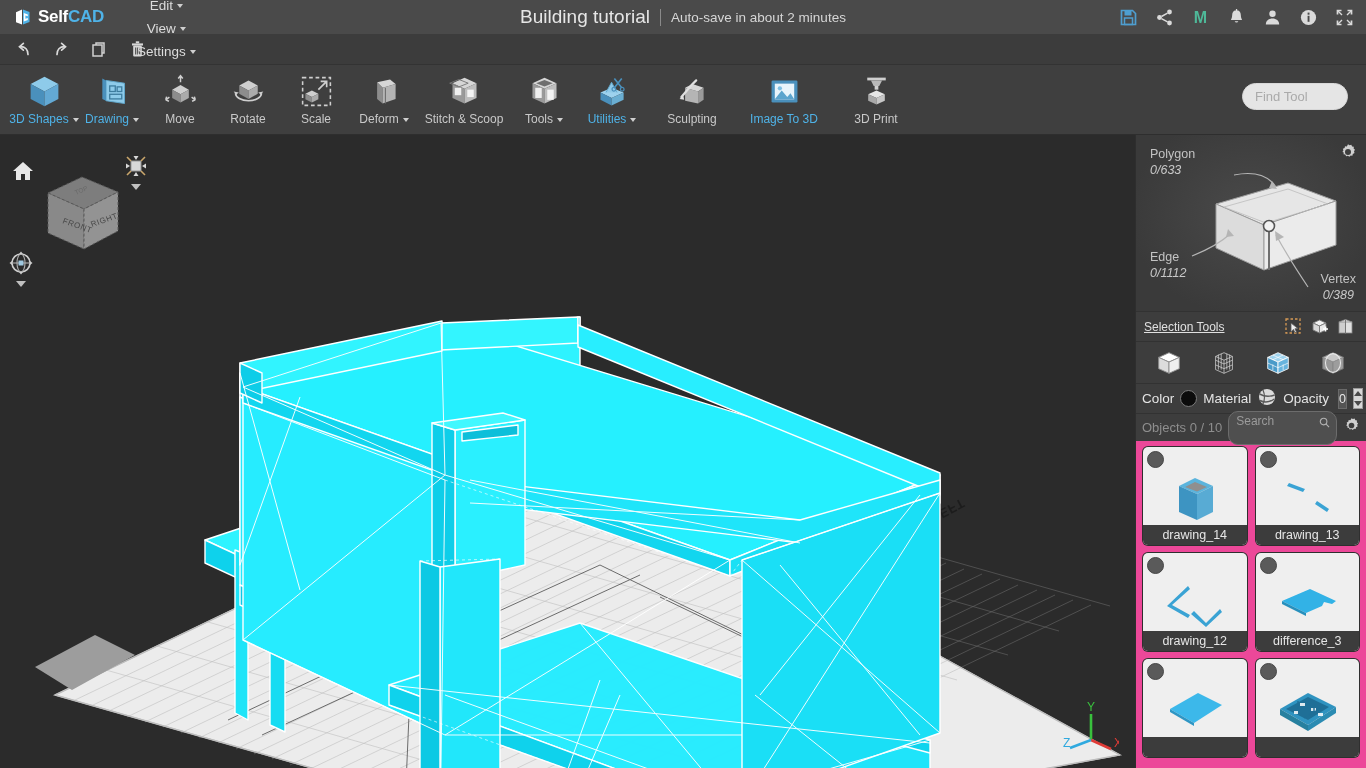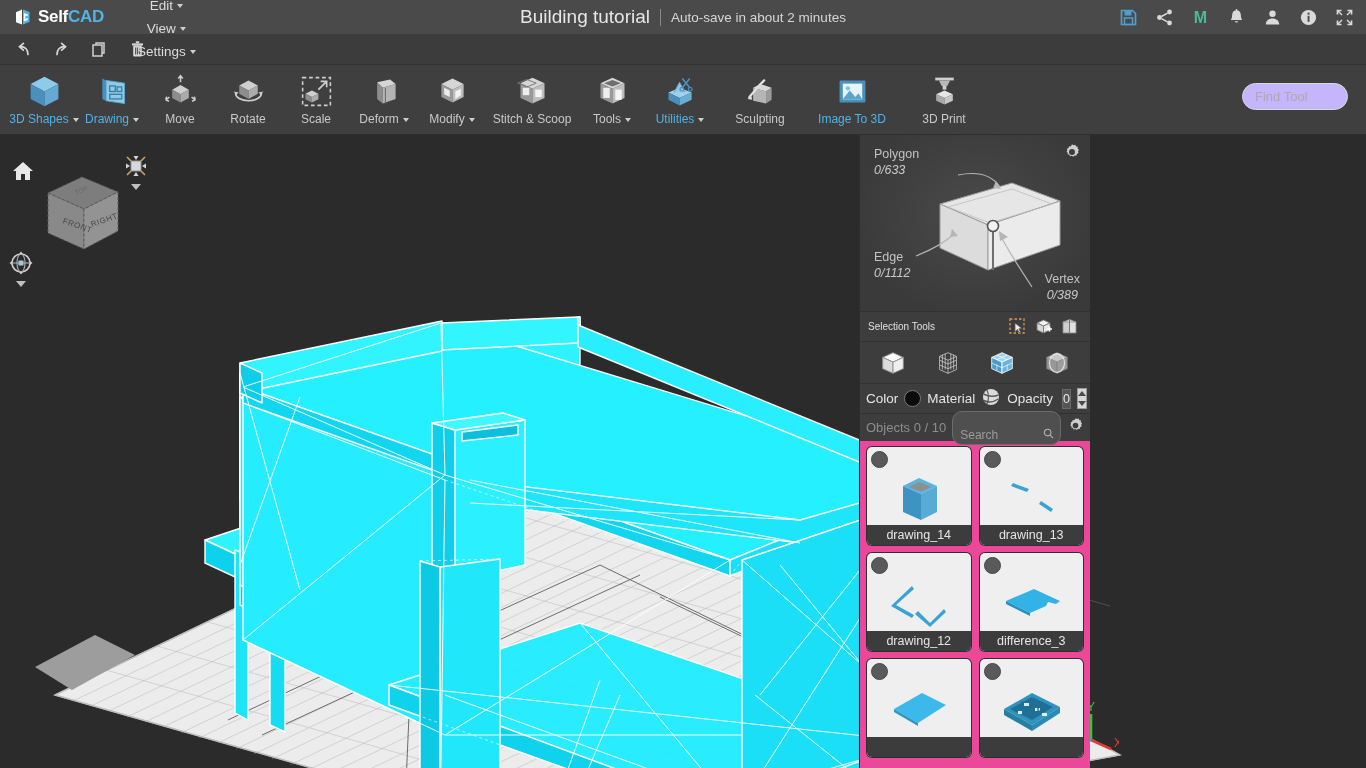--- a/index.html
+++ b/index.html
@@ -3,21 +3,21 @@
 <meta charset="utf-8">
 <style>
   * { box-sizing: border-box; margin: 0; padding: 0; }
   html, body {
     width: 1366px; height: 768px;
     overflow: hidden;
     background: #2b2b2b;
     font-family: "Liberation Sans", sans-serif;
     -webkit-font-smoothing: antialiased;
   }
-  #app { position: relative; width: 1090px; height: 768px; }
+  #app { position: relative; width: 1366px; height: 768px; }
 
   
   .menubar {
     position: absolute; left: 0; top: 0; width: 1366px; height: 34px;
     background: #4a4a4a;
     display: flex; align-items: center;
     z-index: 40;
   }
   .brand { display: flex; align-items: center; margin-left: 14px; }
   .brand-logo { width: 19px; height: 19px; position: relative; margin-right: 5px; }
@@ -76,21 +76,21 @@
   .tool-ico { height: 38px; display: flex; align-items: center; justify-content: center; }
   .tool-lbl {
     font-size: 12px; color: #c9c9c9; margin-top: 2px; white-space: nowrap;
     line-height: 14px;
   }
   .tool-lbl.on { color: #4fb3e8; }
   .tool.wide { width: 92px; }
   .findtool {
     position: absolute; right: 18px; top: 18px;
     width: 106px; height: 27px; border-radius: 14px;
-    background: #c4b5fd; border: 1px solid #d8d8d8;
+    background: #e5e5e5; border: 1px solid #d8d8d8;
     display: flex; align-items: center; padding: 0 12px;
   }
   .findtool input {
     border: 0; outline: 0; background: transparent; width: 100%;
     font-family: "Liberation Sans", sans-serif; font-size: 13px; color: #555;
   }
   .findtool input::placeholder { color: #aaa; }
 
   
   .viewport {
@@ -125,21 +125,21 @@
   .stat { position: absolute; color: #c3c3c3; font-size: 12.5px; line-height: 16px; }
   .stat .sv { display: block; color: #c8c8c8; font-style: italic; }
   .stat-poly { left: 14px; top: 11px; }
   .stat-edge { left: 14px; top: 114px; }
   .stat-vert { right: 10px; bottom: 8px; text-align: center; }
 
   .seltools {
     height: 30px; display: flex; align-items: center; padding: 0 8px;
     border-bottom: 1px solid #323232; background: #3d3d3d;
   }
-  .seltools-lbl { color: #e0e0e0; font-size: 10px; flex: 1; }
+  .seltools-lbl { color: #e0e0e0; font-size: 12px; flex: 1; text-decoration: underline; }
   .seltools .sico { width: 26px; height: 24px; display: flex; align-items: center; justify-content: center; cursor: pointer; }
 
   .modes {
     height: 42px; display: flex; align-items: center; justify-content: space-around;
     border-bottom: 1px solid #323232; background: #3d3d3d; padding: 0 6px;
   }
   .mode { width: 40px; height: 36px; display: flex; align-items: center; justify-content: center; cursor: pointer; }
 
   .cmrow {
     height: 30px; display: flex; align-items: center; gap: 6px;
@@ -164,21 +164,21 @@
   .spin i.up { border-bottom: 5px solid #4a4a4a; }
   .spin i.dn { border-top: 5px solid #4a4a4a; }
 
   .objbar {
     height: 27px; display: flex; align-items: center; gap: 6px;
     padding: 0 6px; background: #3d3d3d;
   }
   .objcount { color: #8e8e8e; font-size: 13px; white-space: nowrap; }
   .objsearch {
     flex: 1; height: 19px; border-radius: 10px; background: #4f4f4f;
-    border: 1px solid #6c6c6c; display: flex; align-items: flex-start; padding: 16px 7px;
+    border: 1px solid #6c6c6c; display: flex; align-items: flex-end; padding: 16px 7px;
     position: relative;
   }
   .objsearch input {
     border: 0; outline: 0; background: transparent; width: 100%;
     font-family: "Liberation Sans", sans-serif; font-size: 12px; color: #ddd;
   }
   .objsearch input::placeholder { color: #9b9b9b; }
 
   .objgrid {
     flex: 1; overflow: hidden; padding: 6px 7px 0 7px;
@@ -388,32 +388,20 @@
         <svg width="37" height="37" viewBox="0 0 40 40">
             <path d="M12 10 L26 7 L32 12 L18 16 Z" fill="#d6d6d6"></path>
             <path d="M12 10 L18 16 L18 33 L12 28 Z" fill="#8d8d8d"></path>
             <path d="M18 16 L32 12 L32 28 L18 33 Z" fill="#b4b4b4"></path>
             <path d="M21 16 L21 33" stroke="#6f6f6f" stroke-width="1.2"></path>
           </svg>
       </span>
       <span class="tool-lbl"><span>Deform</span><i class="caret-dn"></i></span>
     </div>
 
-    <div class="tool">
-      <span class="tool-ico">
-        <svg width="37" height="37" viewBox="0 0 40 40">
-            <path d="M20 6 L32 12 L20 18 L8 12 Z" fill="#d6d6d6"></path>
-            <path d="M8 12 L20 18 L20 32 L8 26 Z" fill="#9a9a9a"></path>
-            <path d="M32 12 L32 26 L20 32 L20 18 Z" fill="#bdbdbd"></path>
-            <path d="M11 16 L17 19 L17 26 L11 23 Z" fill="#ededed"></path>
-            <path d="M23 20 L29 17 L29 24 L23 28 Z" fill="#f2f2f2"></path>
-          </svg>
-      </span>
-      <span class="tool-lbl"><span>Modify</span><i class="caret-dn"></i></span>
-    </div>
 
     <div class="tool wide">
       <span class="tool-ico">
         <svg width="37" height="37" viewBox="0 0 40 40">
             <path d="M20 5 L33 11 L20 17 L7 11 Z" fill="#d6d6d6"></path>
             <path d="M7 11 L20 17 L20 33 L7 27 Z" fill="#9a9a9a"></path>
             <path d="M33 11 L33 27 L20 33 L20 17 Z" fill="#bdbdbd"></path>
             <path d="M14 7 L24 11 L14 15 L4 11 Z" fill="none" stroke="#777" stroke-width="1"></path>
             <rect x="9.5" y="16" width="7" height="8" fill="#efefef"></rect>
             <rect x="23" y="18" width="7" height="8" fill="#f4f4f4"></rect>

